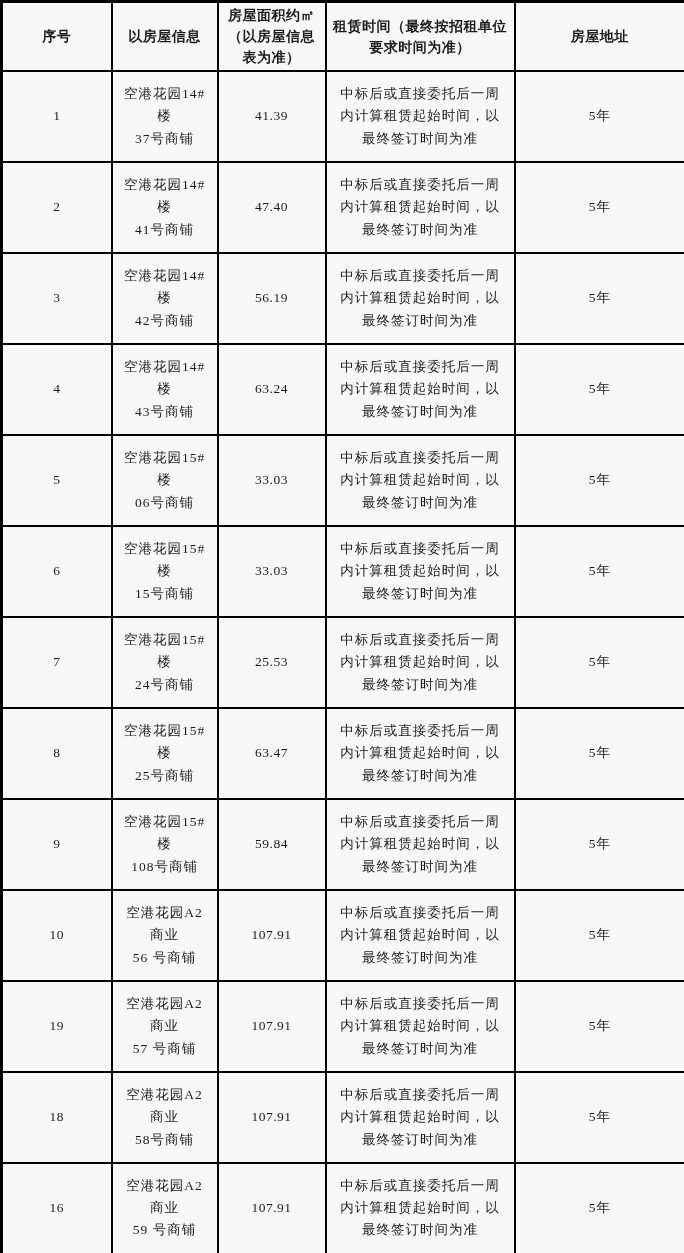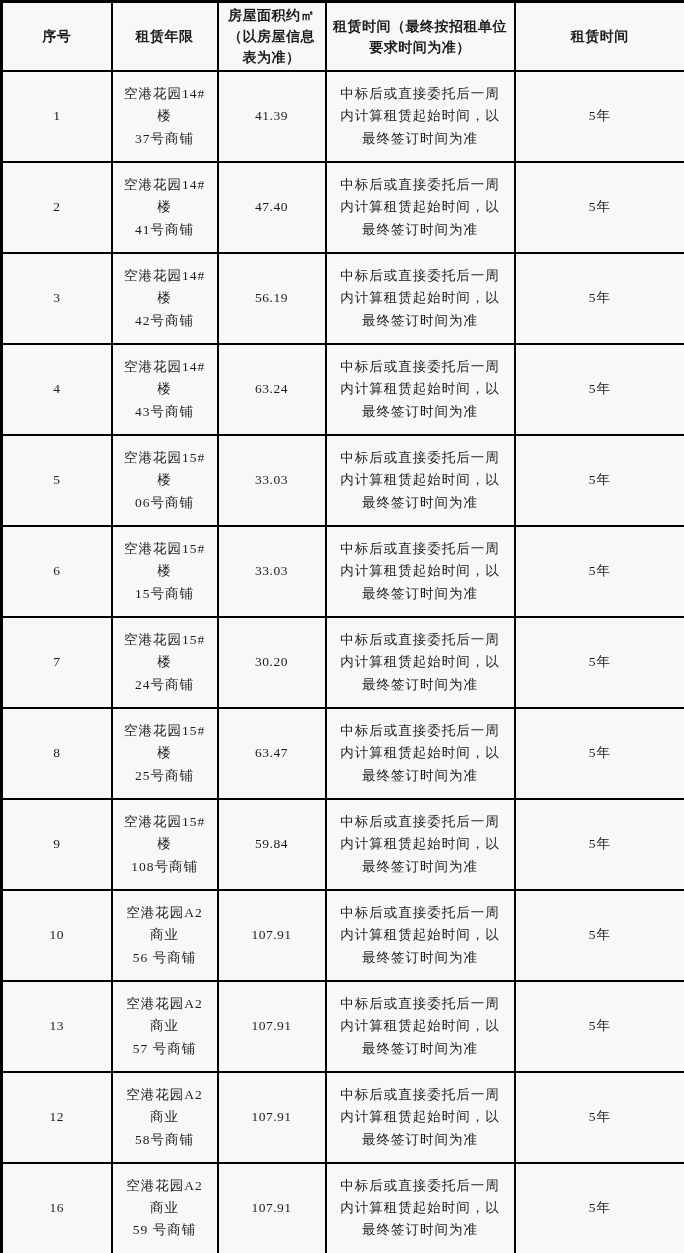--- a/index.html
+++ b/index.html
@@ -57,27 +57,27 @@
     <colgroup>
       <col style="width:110px">
       <col style="width:106px">
       <col style="width:108px">
       <col style="width:189px">
       <col style="width:171px">
     </colgroup>
     <thead>
       <tr>
         <th>序号</th>
-        <th>租赁年限</th>
+        <th>以房屋信息</th>
         <th>房屋面积约㎡
 （以房屋信息
 表为准）</th>
         <th>租赁时间（最终按招租单位
 要求时间为准）</th>
-        <th>租赁时间</th>
+        <th>房屋地址</th>
       </tr>
     </thead>
     <tbody>
         <tr>
     <td class="serial-cell">1</td>
     <td class="address-cell">空港花园14#楼
 37号商铺</td>
     <td class="area-cell">41.39</td>
     <td class="lease-time-cell">中标后或直接委托后一周
 内计算租赁起始时间，以
@@ -131,21 +131,21 @@
     <td class="area-cell">33.03</td>
     <td class="lease-time-cell">中标后或直接委托后一周
 内计算租赁起始时间，以
 最终签订时间为准</td>
     <td class="term-cell">5年</td>
   </tr>
         <tr>
     <td class="serial-cell">7</td>
     <td class="address-cell">空港花园15#楼
 24号商铺</td>
-    <td class="area-cell">30.20</td>
+    <td class="area-cell">25.53</td>
     <td class="lease-time-cell">中标后或直接委托后一周
 内计算租赁起始时间，以
 最终签订时间为准</td>
     <td class="term-cell">5年</td>
   </tr>
         <tr>
     <td class="serial-cell">8</td>
     <td class="address-cell">空港花园15#楼
 25号商铺</td>
     <td class="area-cell">63.47</td>
@@ -168,31 +168,31 @@
     <td class="serial-cell">10</td>
     <td class="address-cell">空港花园A2商业
 56 号商铺</td>
     <td class="area-cell">107.91</td>
     <td class="lease-time-cell">中标后或直接委托后一周
 内计算租赁起始时间，以
 最终签订时间为准</td>
     <td class="term-cell">5年</td>
   </tr>
         <tr>
-    <td class="serial-cell">13</td>
+    <td class="serial-cell">19</td>
     <td class="address-cell">空港花园A2商业
 57 号商铺</td>
     <td class="area-cell">107.91</td>
     <td class="lease-time-cell">中标后或直接委托后一周
 内计算租赁起始时间，以
 最终签订时间为准</td>
     <td class="term-cell">5年</td>
   </tr>
         <tr>
-    <td class="serial-cell">12</td>
+    <td class="serial-cell">18</td>
     <td class="address-cell">空港花园A2商业
 58号商铺</td>
     <td class="area-cell">107.91</td>
     <td class="lease-time-cell">中标后或直接委托后一周
 内计算租赁起始时间，以
 最终签订时间为准</td>
     <td class="term-cell">5年</td>
   </tr>
         <tr>
     <td class="serial-cell">16</td>

